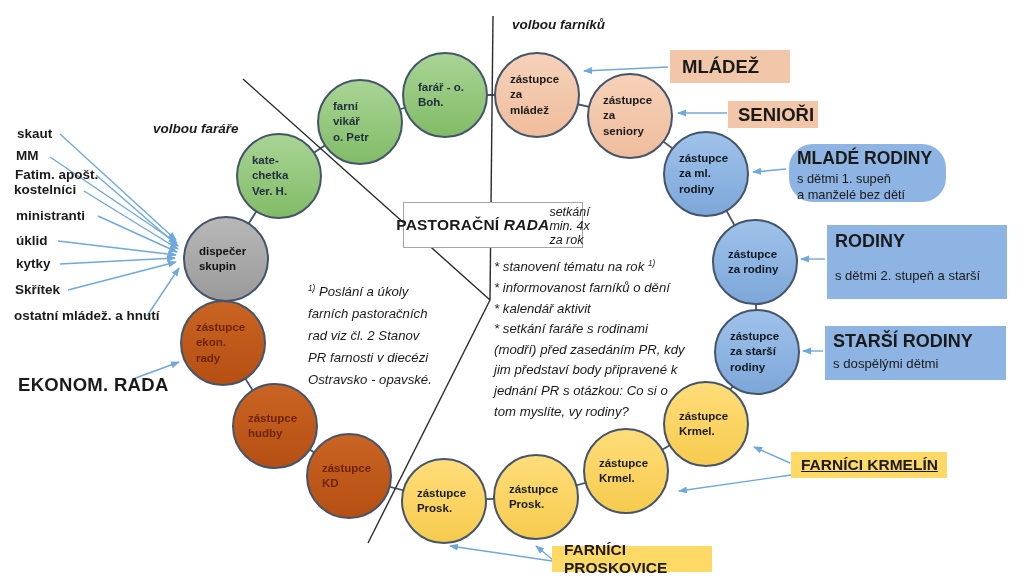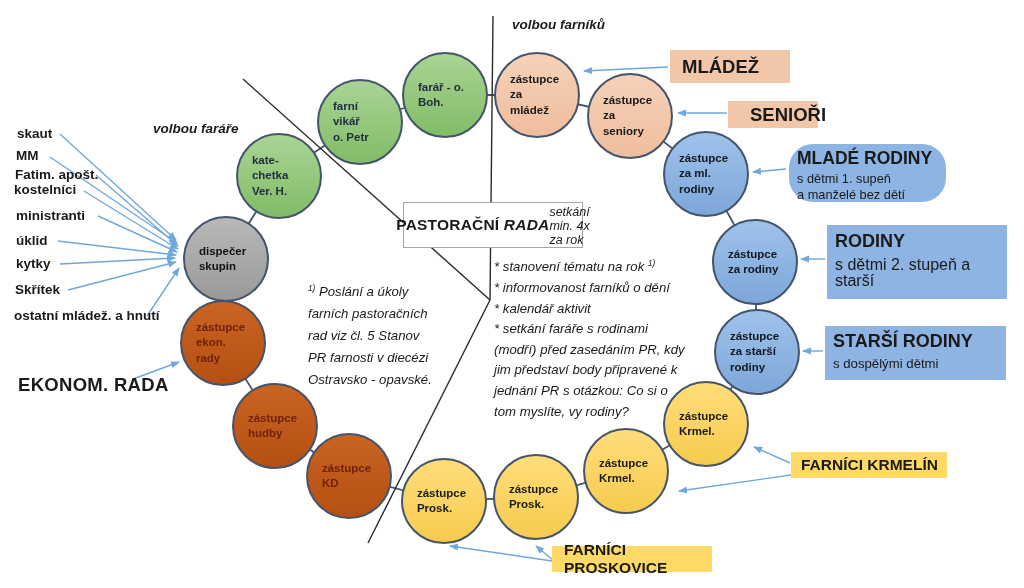--- a/index.html
+++ b/index.html
@@ -43,30 +43,30 @@
 
   .callout{position:absolute;z-index:2;box-sizing:border-box;}
   .callout .ct{font-weight:bold;}
   .callout .cl{font-size:12.8px;line-height:16px;}
   .co-salmon{background:var(--callout-salmon,#F2C6A9);}
   .co-blue  {background:var(--callout-blue,#8DB4E2);}
   .co-yellow{background:var(--callout-yellow,#FFD966);}
   #co-mladez{left:670px;top:50px;width:120px;height:33px;display:flex;align-items:center;padding-left:12px;}
   #co-mladez .ct{font-size:18.5px;}
   #co-seniori{left:728px;top:101px;width:90px;height:27px;display:flex;align-items:center;padding-left:10px;}
-  #co-seniori .ct{font-size:18.5px;margin-left:12px;}
+  #co-seniori .ct{font-size:18.5px;}
   #co-mlade-rodiny{left:789px;top:144px;width:157px;height:58px;padding:4px 8px;border-radius:24px;}
   #co-mlade-rodiny .ct{font-size:17.5px;margin-bottom:2px;}
   #co-rodiny{left:827px;top:225px;width:180px;height:74px;padding:6px 8px;}
   #co-rodiny .ct{font-size:18px;}
-  #co-rodiny .cl{margin-top:5px;font-size:16px;}
+  #co-rodiny .cl{margin-top:16px;font-size:13px;}
   #co-starsi-rodiny{left:825px;top:326px;width:181px;height:54px;padding:5px 8px;}
   #co-starsi-rodiny .ct{font-size:18px;}
   #co-starsi-rodiny .cl{margin-top:4px;font-size:13.2px;}
-  #co-krmelin{left:791px;top:452px;width:156px;height:26px;display:flex;align-items:center;padding-left:10px;}
+  #co-krmelin{left:791px;top:452px;width:156px;height:26px;display:flex;align-items:center;padding-left:10px;text-decoration:underline;}
   #co-krmelin .ct{font-size:15.5px;}
   #co-proskovice{left:552px;top:546px;width:160px;height:26px;display:flex;align-items:center;padding-left:12px;}
   #co-proskovice .ct{font-size:15.5px;}
 
   .note{position:absolute;z-index:2;font-style:italic;font-size:13.2px;color:#1a1a1a;}
   .note .pre{white-space:pre-line;}
   #note-left{left:308px;top:278px;width:170px;line-height:22px;}
   #note-right{left:494px;top:254px;width:230px;line-height:20.6px;}
   sup{font-size:0.62em;}
 </style>
@@ -232,21 +232,21 @@
     <div class="ct">FARNÍCI KRMELÍN</div>
   </div>
   <div class="callout co-yellow" id="co-proskovice">
     <div class="ct">FARNÍCI PROSKOVICE</div>
   </div>
 
   <div class="note" id="note-left">
     <sup>1)</sup>
     <span class="pre">Poslání a úkoly
 farních pastoračních
-rad viz čl. 5 Stanov
+rad viz čl. 2 Stanov
 PR farnosti v diecézi
 Ostravsko - opavské.</span>
   </div>
   <div class="note" id="note-right">
     <div><span>* stanovení tématu na rok </span><sup>1)</sup></div>
     <div class="pre">* informovanost farníků o dění
 * kalendář aktivit
 * setkání faráře s rodinami
 (modří) před zasedáním PR,  kdy
 jim představí body připravené k

